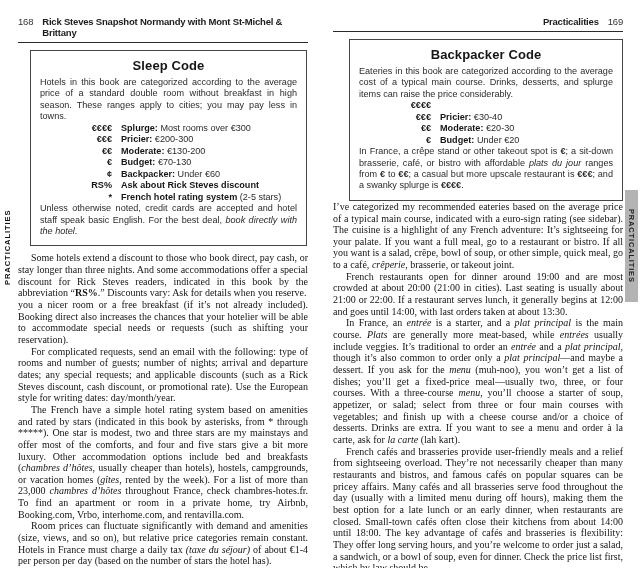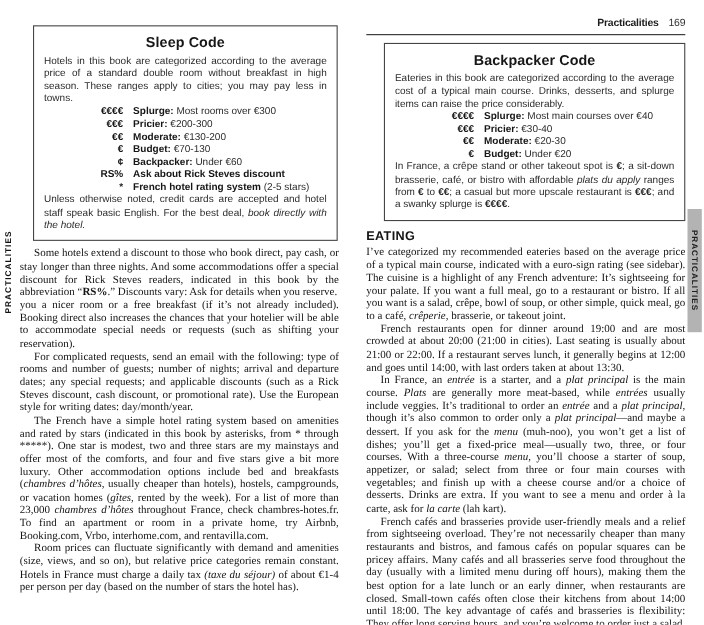--- a/index.html
+++ b/index.html
@@ -121,20 +121,24 @@
 </head>
 <body>
 
 <div class="spread">
 
   <div class="edge-tab tab-left">PRACTICALITIES</div>
   <div class="edge-tab tab-right">PRACTICALITIES</div>
 
   <div class="page page-left">
 
+    <div class="page-header">
+      <span class="pagenum">168</span>
+      <span class="header-title">Rick Steves Snapshot Normandy with Mont St-Michel &amp; Brittany</span>
+    </div>
 
     <div class="code-box">
       <div class="code-box-title">Sleep Code</div>
       <p class="code-box-intro">Hotels in this book are categorized according to the average price of a standard double room without breakfast in high season. These ranges apply to cities; you may pay less in towns.</p>
       <div class="code-rows">
         <div class="code-row">
           <span class="code-symbol">€€€€</span>
           <span class="code-text"><b>Splurge:</b><span> Most rooms over €300</span></span>
         </div>
         <div class="code-row">
@@ -180,39 +184,37 @@
       <span class="header-title">Practicalities</span>
       <span class="pagenum">169</span>
     </div>
 
     <div class="code-box">
       <div class="code-box-title">Backpacker Code</div>
       <p class="code-box-intro">Eateries in this book are categorized according to the average cost of a typical main course. Drinks, desserts, and splurge items can raise the price considerably.</p>
       <div class="code-rows">
         <div class="code-row">
           <span class="code-symbol">€€€€</span>
-          <span class="code-text"><b>Splurge:</b><span> Most main courses over €40</span></span>
         </div>
         <div class="code-row">
           <span class="code-symbol">€€€</span>
           <span class="code-text"><b>Pricier:</b><span> €30-40</span></span>
         </div>
         <div class="code-row">
           <span class="code-symbol">€€</span>
           <span class="code-text"><b>Moderate:</b><span> €20-30</span></span>
         </div>
         <div class="code-row">
           <span class="code-symbol">€</span>
           <span class="code-text"><b>Budget:</b><span> Under €20</span></span>
         </div>
       </div>
-      <p class="code-box-outro">In France, a crêpe stand or other takeout spot is <b>€</b>; a sit-down brasserie, café, or bistro with affordable <i>plats du apply</i> ranges from <b>€</b> to <b>€€</b>; a casual but more upscale restaurant is <b>€€€</b>; and a swanky splurge is <b>€€€€</b>.</p>
-    </div>
-
-    <div class="section-heading">EATING</div>
+      <p class="code-box-outro">In France, a crêpe stand or other takeout spot is <b>€</b>; a sit-down brasserie, café, or bistro with affordable <i>plats du jour</i> ranges from <b>€</b> to <b>€€</b>; a casual but more upscale restaurant is <b>€€€</b>; and a swanky splurge is <b>€€€€</b>.</p>
+    </div>
+
 
     <div class="body-text">
       <p class="para">I’ve categorized my recommended eateries based on the average price of a typical main course, indicated with a euro-sign rating (see sidebar). The cuisine is a highlight of any French adventure: It’s sightseeing for your palate. If you want a full meal, go to a restaurant or bistro. If all you want is a salad, crêpe, bowl of soup, or other simple, quick meal, go to a café, <i>crêperie</i>, brasserie, or takeout joint.</p>
       <p class="para indent">French restaurants open for dinner around 19:00 and are most crowded at about 20:00 (21:00 in cities). Last seating is usually about 21:00 or 22:00. If a restaurant serves lunch, it generally begins at 12:00 and goes until 14:00, with last orders taken at about 13:30.</p>
       <p class="para indent">In France, an <i>entrée</i> is a starter, and a <i>plat principal</i> is the main course. <i>Plats</i> are generally more meat-based, while <i>entrées</i> usually include veggies. It’s traditional to order an <i>entrée</i> and a <i>plat principal</i>, though it’s also common to order only a <i>plat principal</i>—and maybe a dessert. If you ask for the <i>menu</i> (muh-noo), you won’t get a list of dishes; you’ll get a fixed-price meal—usually two, three, or four courses. With a three-course <i>menu</i>, you’ll choose a starter of soup, appetizer, or salad; select from three or four main courses with vegetables; and finish up with a cheese course and/or a choice of desserts. Drinks are extra. If you want to see a menu and order à la carte, ask for <i>la carte</i> (lah kart).</p>
       <p class="para indent">French cafés and brasseries provide user-friendly meals and a relief from sightseeing overload. They’re not necessarily cheaper than many restaurants and bistros, and famous cafés on popular squares can be pricey affairs. Many cafés and all brasseries serve food throughout the day (usually with a limited menu during off hours), making them the best option for a late lunch or an early dinner, when restaurants are closed. Small-town cafés often close their kitchens from about 14:00 until 18:00. The key advantage of cafés and brasseries is flexibility: They offer long serving hours, and you’re welcome to order just a salad, a sandwich, or a bowl of soup, even for dinner. Check the price list first, which by law should be</p>
     </div>
   </div>
 
 </div>

